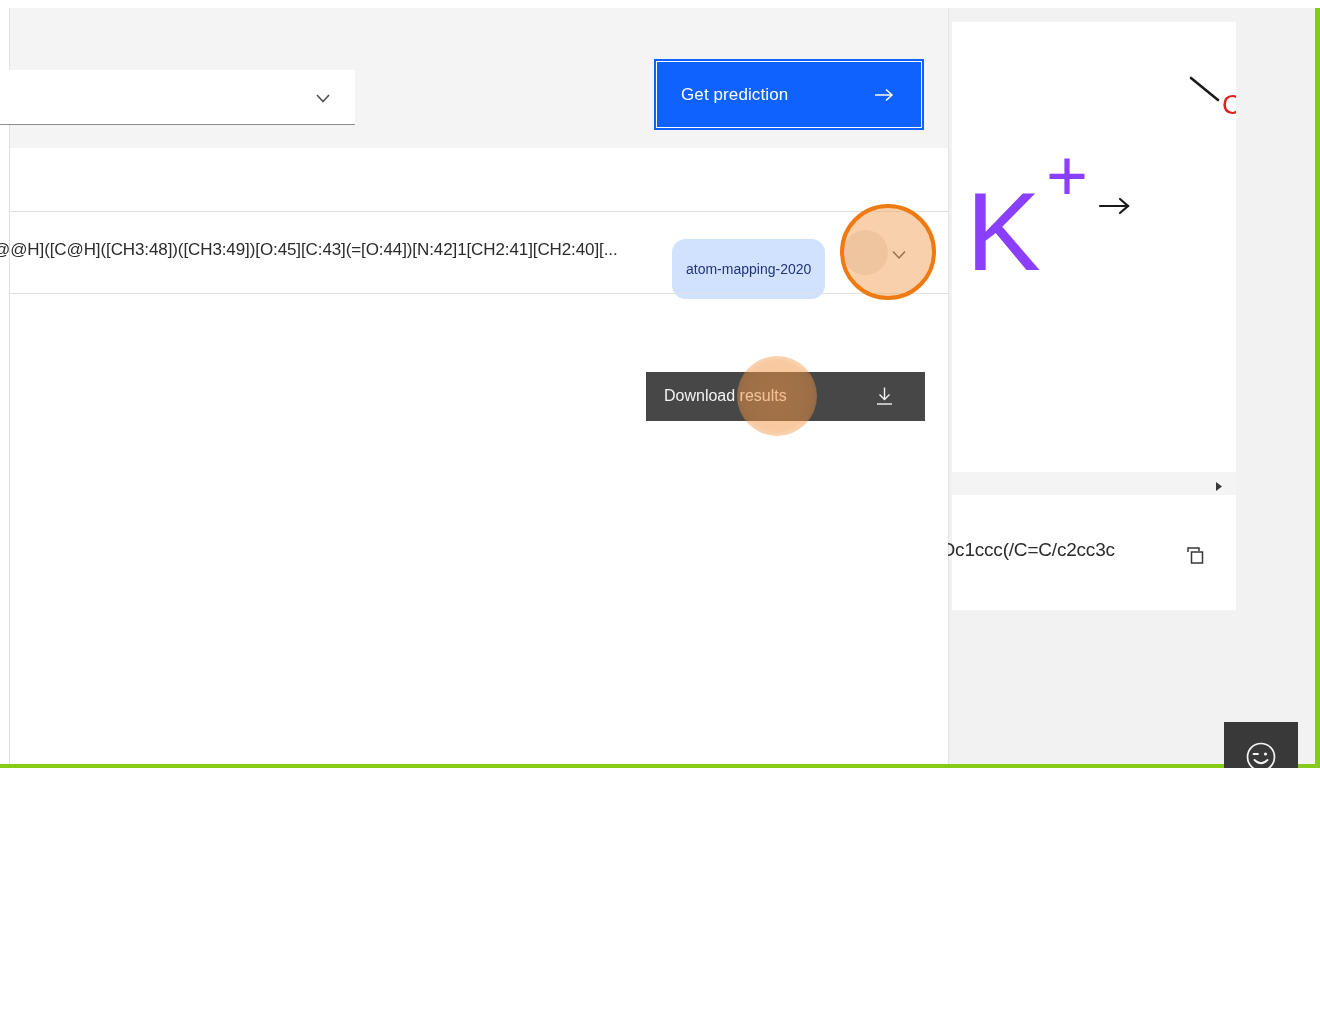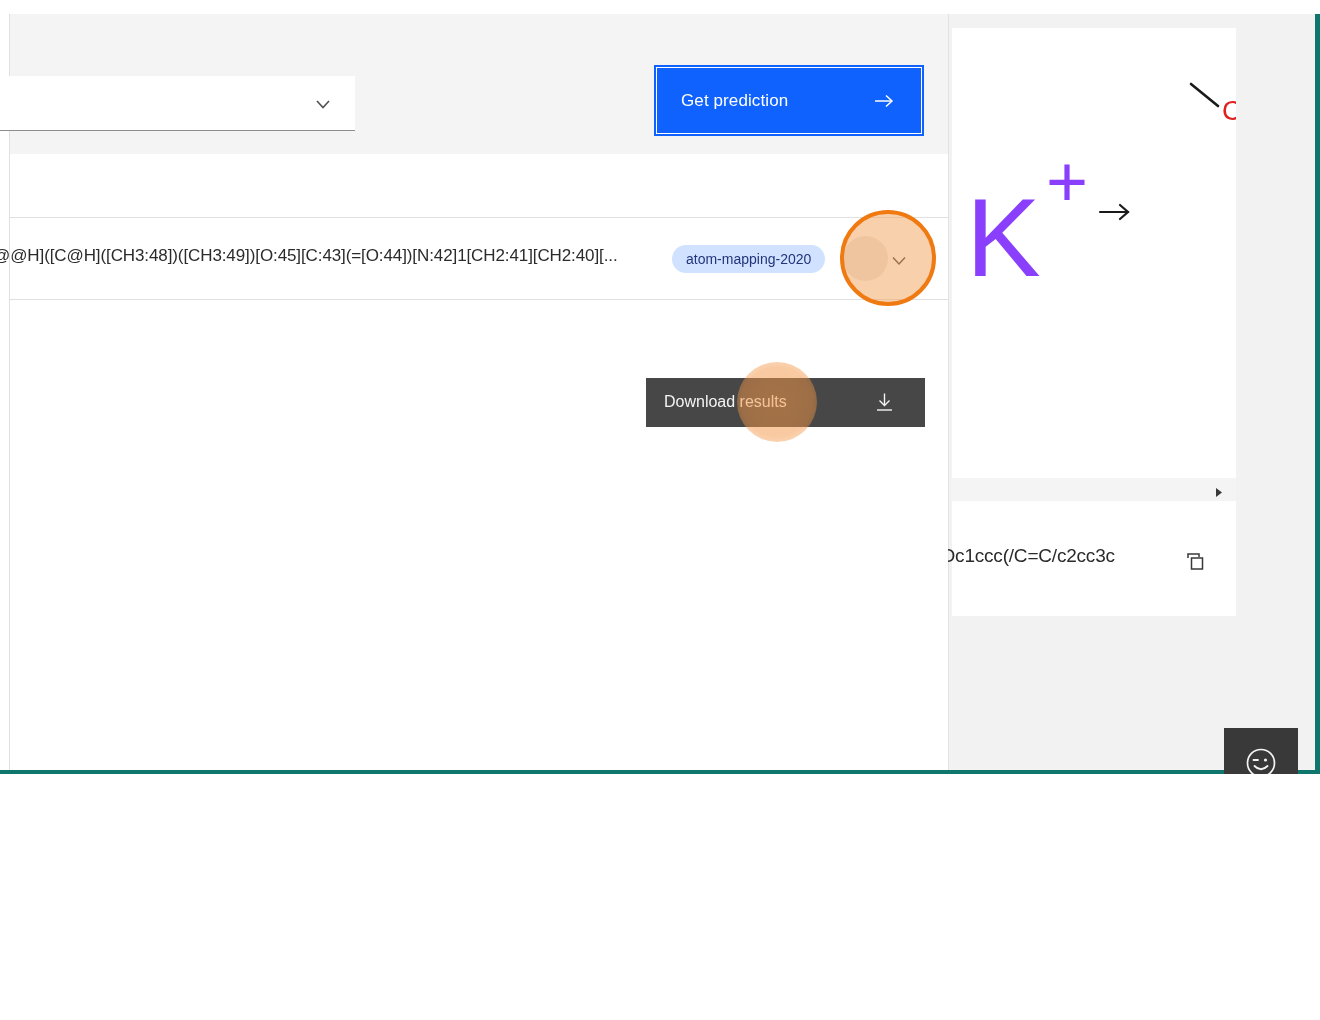--- a/index.html
+++ b/index.html
@@ -11,24 +11,24 @@
     width: 1320px;
     height: 1020px;
     overflow: hidden;
     font-family: "Liberation Sans", sans-serif;
     -webkit-font-smoothing: antialiased;
   }
 
   
   #app {
     position: absolute;
-    left: 0; top: 14px;
+    left: 0; top: 8px;
     width: 1320px;
     height: 760px;
-    background: #0f766e;
+    background: #84cc16;
     overflow: hidden;
   }
 
   
   #left-panel {
     position: absolute;
     left: 0; top: 0;
     width: 948px;
     height: 756px;
     background: #ffffff;
@@ -123,21 +123,21 @@
     font-size: 17px;
     color: #2b2b2b;
     white-space: nowrap;
     overflow: hidden;
     letter-spacing: -.1px;
   }
   #result-tag {
     position: absolute;
     left: 662px; top: 27px;
     height: 28px;
-    padding: 0 14px;
+    padding: 16px 14px;
     background: #d0e2ff;
     color: #22357a;
     border-radius: 14px;
     font-size: 14px;
     line-height: 28px;
     white-space: nowrap;
   }
   #result-expand-btn {
     position: absolute;
     left: 875px; top: 28px;

